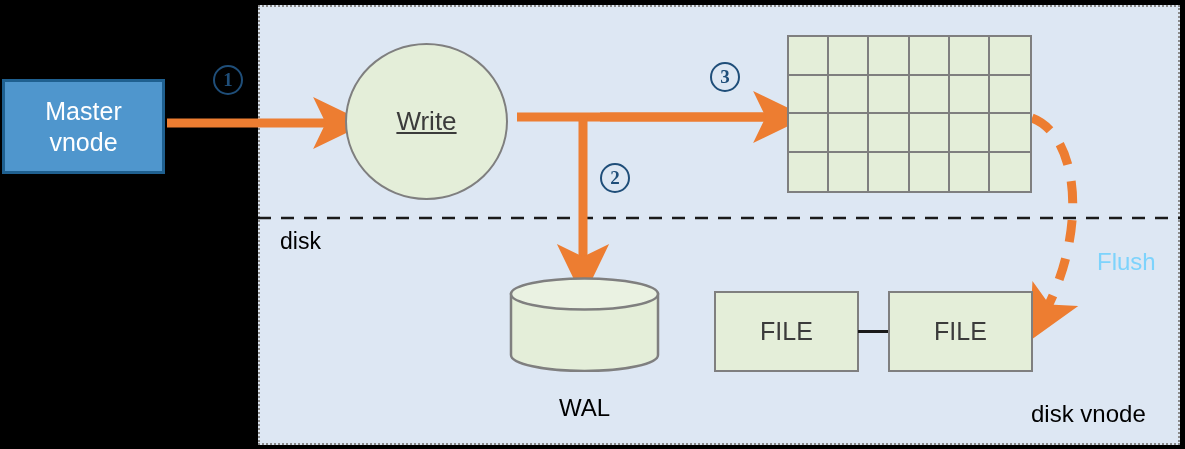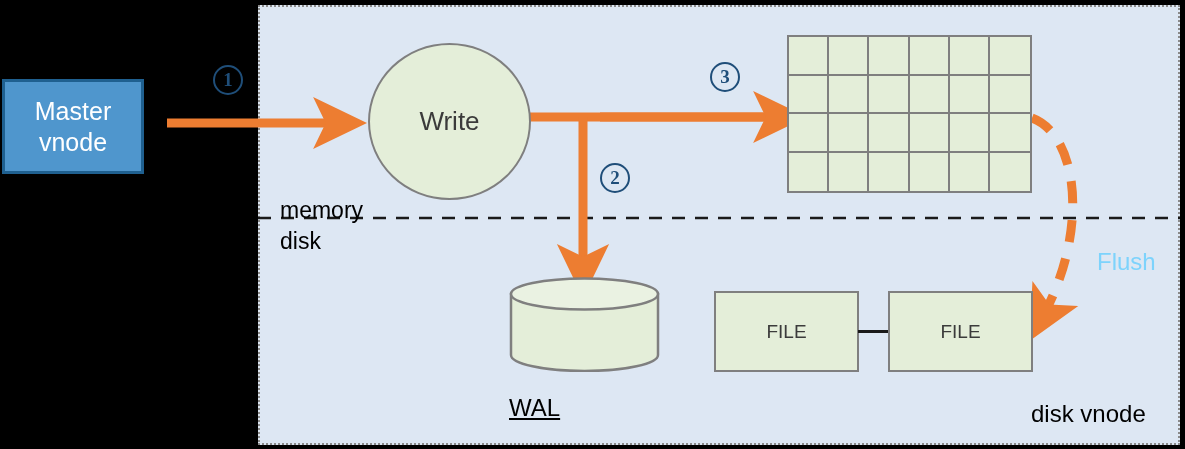--- a/index.html
+++ b/index.html
@@ -24,50 +24,51 @@
     height: 440px;
     background: #dde7f3;
     border: 2px dotted #8a8a8a;
     box-sizing: border-box;
   }
   
   #master-box {
     position: absolute;
     left: 2px;
     top: 79px;
-    width: 142px;
+    width: 163px;
     height: 95px;
     background: #4f96cd;
     border: 3px solid #1f6090;
     box-sizing: border-box;
     display: flex;
     align-items: center;
     justify-content: center;
     color: #ffffff;
     font-size: 25px;
     line-height: 1.22;
     text-align: center;
   }
   #master-box span { display: block; }
   
   #write-circle {
     position: absolute;
-    left: 368px;
+    left: 345px;
     top: 43px;
     width: 163px;
     height: 157px;
     border-radius: 50%;
     background: #e4eed9;
     border: 2px solid #7f7f7f;
     box-sizing: border-box;
     display: flex;
     align-items: center;
     justify-content: center;
     color: #3b3b3b;
     font-size: 26px;
+    text-decoration: underline;
   }
   
   .step-marker {
     position: absolute;
     width: 30px;
     height: 30px;
     border: 2.5px solid #1f4e79;
     border-radius: 50%;
     box-sizing: border-box;
     color: #1f4e79;
@@ -119,39 +120,38 @@
     left: 509px;
     top: 277px;
     width: 151px;
     height: 95px;
   }
   #wal-label {
     position: absolute;
     left: 509px;
     top: 394px;
     width: 151px;
-    text-align: left;
+    text-align: center;
     font-size: 24px;
     color: #000000;
-    text-decoration: underline;
   }
   
   .file-box {
     position: absolute;
     top: 291px;
     width: 145px;
     height: 81px;
     background: #e4eed9;
     border: 2px solid #7f7f7f;
     box-sizing: border-box;
     display: flex;
     align-items: center;
     justify-content: center;
     color: #3b3b3b;
-    font-size: 19px;
+    font-size: 25px;
   }
   #file-box-1 { left: 714px; }
   #file-box-2 { left: 888px; }
   #file-link {
     position: absolute;
     left: 858px;
     top: 330px;
     width: 31px;
     height: 3px;
     background: #1a1a1a;
@@ -228,21 +228,20 @@
   <div id="step-1" class="step-marker">
     <span>1</span>
   </div>
   <div id="step-2" class="step-marker">
     <span>2</span>
   </div>
   <div id="step-3" class="step-marker">
     <span>3</span>
   </div>
 
-  <div id="memory-label" class="zone-label">memory</div>
   <div id="disk-label" class="zone-label">disk</div>
 
   <div id="grid-table" style="grid-template-columns: repeat(6, 1fr); grid-template-rows: repeat(4, 1fr);">
       <div class="cell"></div>
       <div class="cell"></div>
       <div class="cell"></div>
       <div class="cell"></div>
       <div class="cell"></div>
       <div class="cell" style="border-right: none;"></div>
       <div class="cell"></div>

